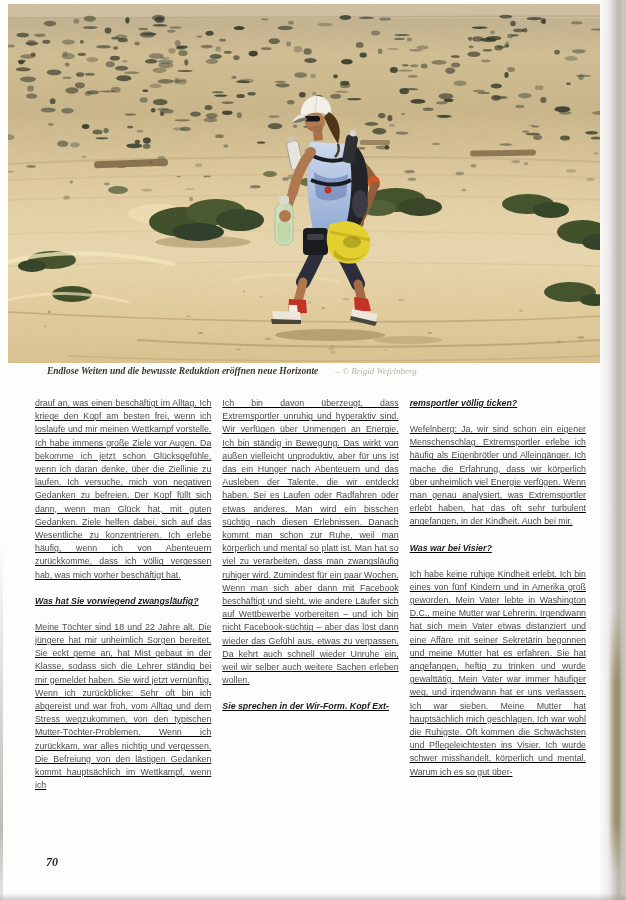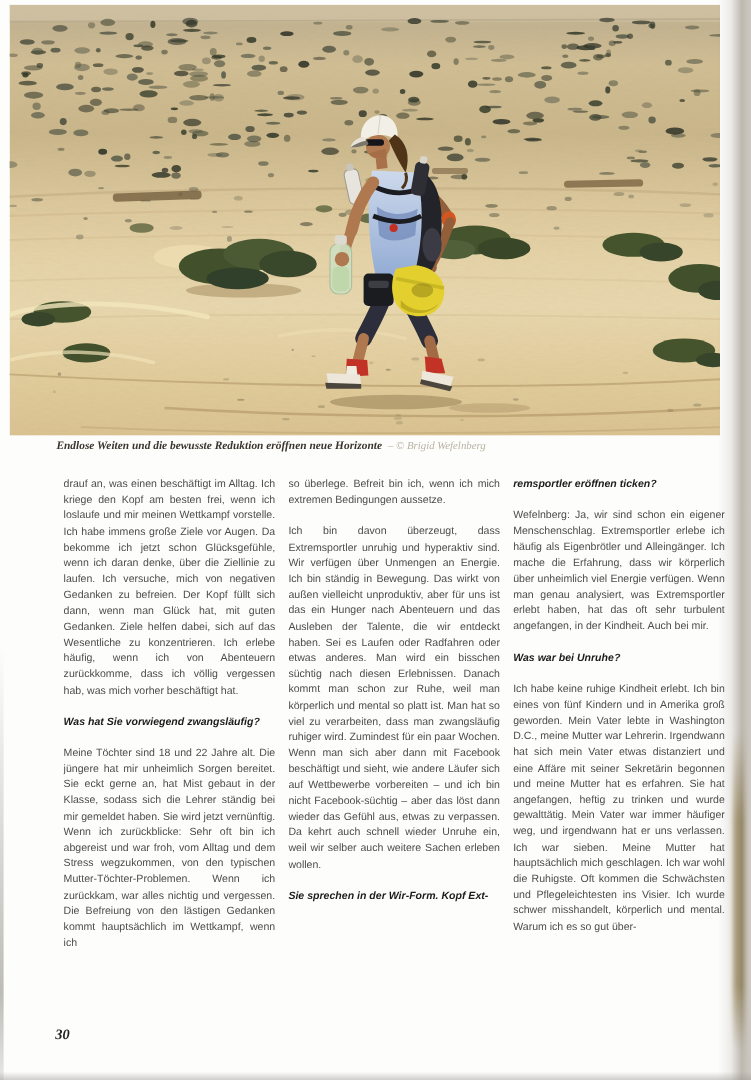--- a/index.html
+++ b/index.html
@@ -8,23 +8,23 @@
     background:#f2f1ef;
     font-family:"Liberation Sans",sans-serif;
     -webkit-font-smoothing:antialiased;
   }
   .page{position:absolute;inset:0;background:#fdfdfc;overflow:hidden;}
   figure{margin:0;}
   .photo{position:absolute;left:8px;top:4px;width:592px;height:359px;display:block;}
   .caption{position:absolute;left:47px;top:366px;width:545px;
     font-family:"Liberation Serif",serif;font-size:9.5px;color:#3a352c;white-space:nowrap;}
   .cap-text{font-weight:700;font-style:italic;}
-  .cap-credit{font-style:italic;color:#b9b2a2;font-size:9px;margin-left:5px;}
-  .columns{position:absolute;left:53px;top:397px;width:551px;height:442px;
-    display:flex;gap:11px;overflow:hidden;}
+  .cap-credit{font-style:italic;color:#b9b2a2;font-size:9px;margin-left:17px;}
+  .columns{position:absolute;left:35px;top:397px;width:551px;height:442px;
+    display:flex;gap:11px;overflow:hidden;text-decoration:underline;}
   .col{flex:1 1 0;min-width:0;}
   .body-p{font-size:8.8px;line-height:13.2px;color:#4c4c4c;text-align:justify;margin:0 0 13px;}
   .q{font-size:8.8px;line-height:13px;color:#1b1b1b;font-weight:700;font-style:italic;margin:0 0 13px;}
   .page-number{position:absolute;left:46px;top:855px;
     font-family:"Liberation Serif",serif;font-weight:700;font-style:italic;
     font-size:12px;color:#1f1f1f;}
   
   .edge-right{position:absolute;top:0;right:0;width:28px;height:100%;pointer-events:none;
     background:linear-gradient(to right, rgba(0,0,0,0) 0%, rgba(86,74,58,0.10) 40%, rgba(86,70,48,0.38) 72%, #cbc7c0 94%);}
   .edge-right-b{position:absolute;right:3px;top:610px;width:12px;height:265px;pointer-events:none;
@@ -522,31 +522,30 @@
     </figcaption>
   </figure>
 
   <div class="columns">
     <div class="col">
         <p class="body-p">drauf an, was einen beschäftigt im Alltag. Ich kriege den Kopf am besten frei, wenn ich loslaufe und mir meinen Wettkampf vorstelle. Ich habe immens große Ziele vor Augen. Da bekomme ich jetzt schon Glücksgefühle, wenn ich daran denke, über die Ziellinie zu laufen. Ich versuche, mich von negativen Gedanken zu befreien. Der Kopf füllt sich dann, wenn man Glück hat, mit guten Gedanken. Ziele helfen dabei, sich auf das Wesentliche zu konzentrieren. Ich erlebe häufig, wenn ich von Abenteuern zurückkomme, dass ich völlig vergessen hab, was mich vorher beschäftigt hat.</p>
         <h3 class="q">Was hat Sie vorwiegend zwangsläufig?</h3>
         <p class="body-p">Meine Töchter sind 18 und 22 Jahre alt. Die jüngere hat mir unheimlich Sorgen bereitet. Sie eckt gerne an, hat Mist gebaut in der Klasse, sodass sich die Lehrer ständig bei mir gemeldet haben. Sie wird jetzt vernünftig. Wenn ich zurückblicke: Sehr oft bin ich abgereist und war froh, vom Alltag und dem Stress wegzukommen, von den typischen Mutter-Töchter-Problemen. Wenn ich zurückkam, war alles nichtig und vergessen. Die Befreiung von den lästigen Gedanken kommt hauptsächlich im Wettkampf, wenn ich</p>
       </div>
     <div class="col">
-        <p class="body-p">so überlege. Befreit bin ich, wenn ich mich extremen Bedingungen aussetze.</p>
         <p class="body-p">Ich bin davon überzeugt, dass Extremsportler unruhig und hyperaktiv sind. Wir verfügen über Unmengen an Energie. Ich bin ständig in Bewegung. Das wirkt von außen vielleicht unproduktiv, aber für uns ist das ein Hunger nach Abenteuern und das Ausleben der Talente, die wir entdeckt haben. Sei es Laufen oder Radfahren oder etwas anderes. Man wird ein bisschen süchtig nach diesen Erlebnissen. Danach kommt man schon zur Ruhe, weil man körperlich und mental so platt ist. Man hat so viel zu verarbeiten, dass man zwangsläufig ruhiger wird. Zumindest für ein paar Wochen. Wenn man sich aber dann mit Facebook beschäftigt und sieht, wie andere Läufer sich auf Wettbewerbe vorbereiten – und ich bin nicht Facebook-süchtig – aber das löst dann wieder das Gefühl aus, etwas zu verpassen. Da kehrt auch schnell wieder Unruhe ein, weil wir selber auch weitere Sachen erleben wollen.</p>
         <h3 class="q">Sie sprechen in der Wir-Form. Kopf Ext-</h3>
       </div>
     <div class="col">
-        <h3 class="q">remsportler eröffnen ticken?</h3>
+        <h3 class="q">remsportler völlig ticken?</h3>
         <p class="body-p">Wefelnberg: Ja, wir sind schon ein eigener Menschenschlag. Extremsportler erlebe ich häufig als Eigenbrötler und Alleingänger. Ich mache die Erfahrung, dass wir körperlich über unheimlich viel Energie verfügen. Wenn man genau analysiert, was Extremsportler erlebt haben, hat das oft sehr turbulent angefangen, in der Kindheit. Auch bei mir.</p>
-        <h3 class="q">Was war bei Unruhe?</h3>
+        <h3 class="q">Was war bei Visier?</h3>
         <p class="body-p">Ich habe keine ruhige Kindheit erlebt. Ich bin eines von fünf Kindern und in Amerika groß geworden. Mein Vater lebte in Washington D.C., meine Mutter war Lehrerin. Irgendwann hat sich mein Vater etwas distanziert und eine Affäre mit seiner Sekretärin begonnen und meine Mutter hat es erfahren. Sie hat angefangen, heftig zu trinken und wurde gewalttätig. Mein Vater war immer häufiger weg, und irgendwann hat er uns verlassen. Ich war sieben. Meine Mutter hat hauptsächlich mich geschlagen. Ich war wohl die Ruhigste. Oft kommen die Schwächsten und Pflegeleichtesten ins Visier. Ich wurde schwer misshandelt, körperlich und mental. Warum ich es so gut über-</p>
       </div>
   </div>
 
-  <div class="page-number">30</div>
+  <div class="page-number">70</div>
 
   <div class="edge-right-b"></div>
   <div class="edge-right"></div>
   <div class="edge-bottom"></div>
   <div class="edge-left"></div>
 </div>
 
 </body></html>

